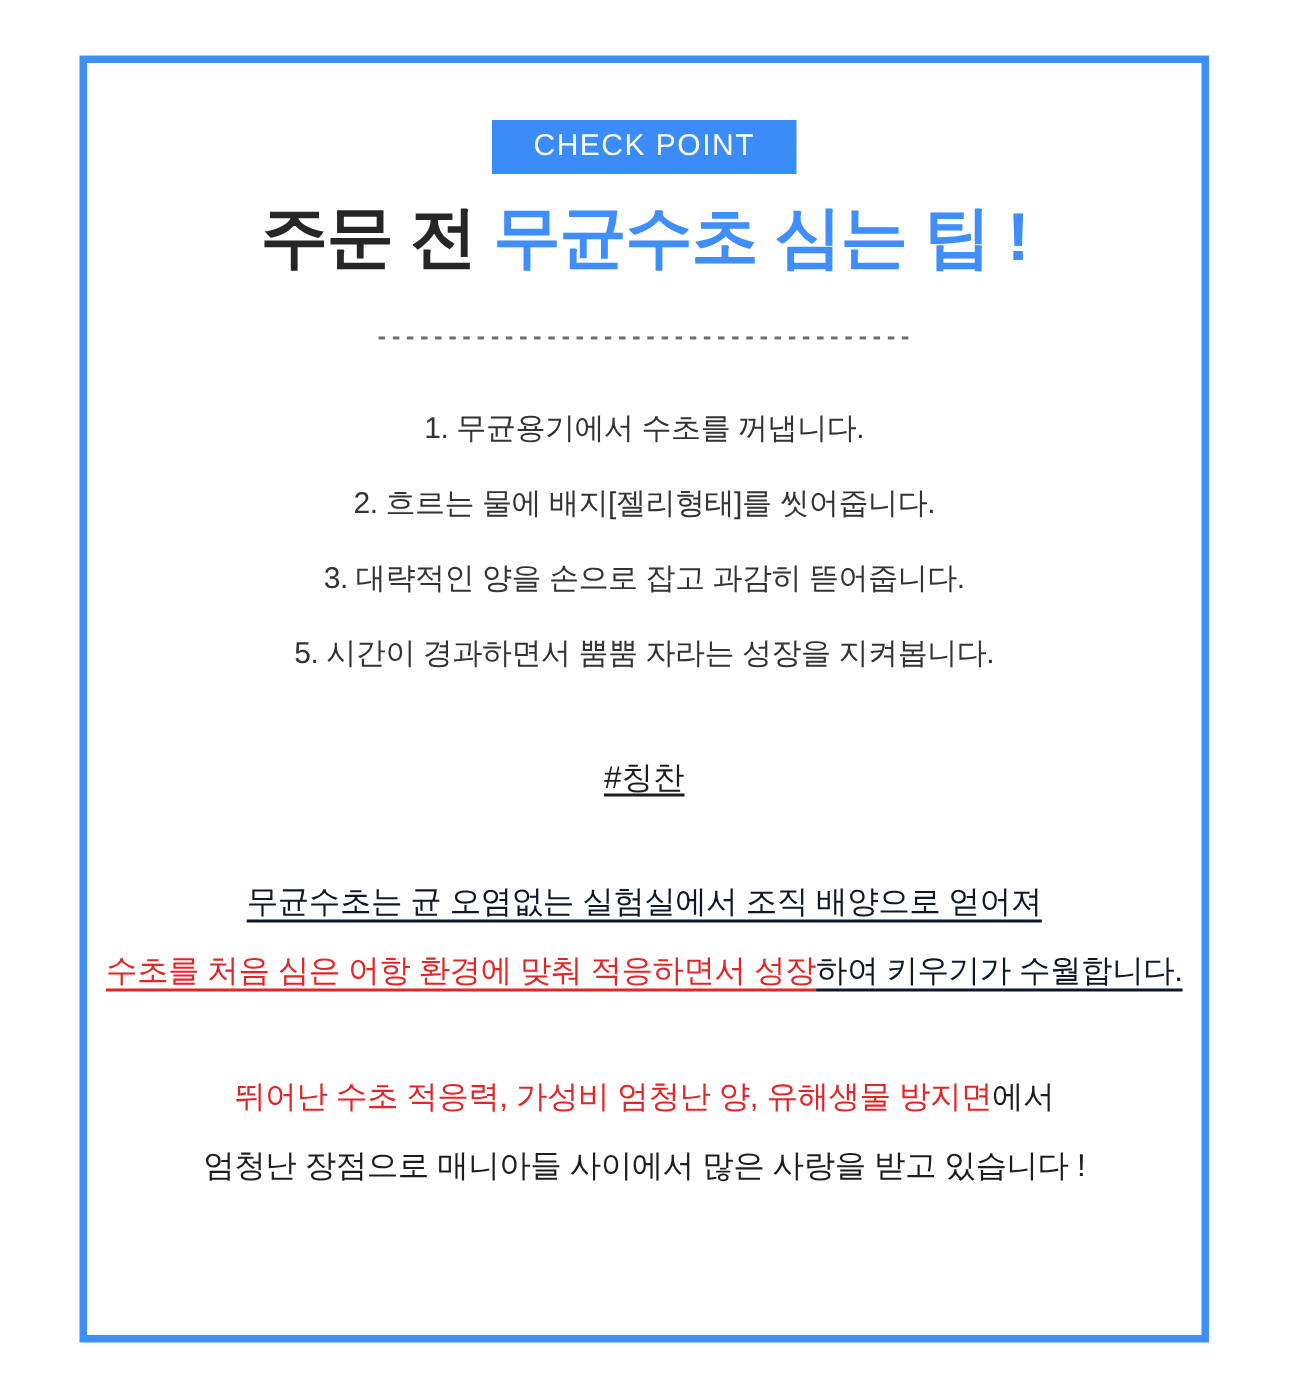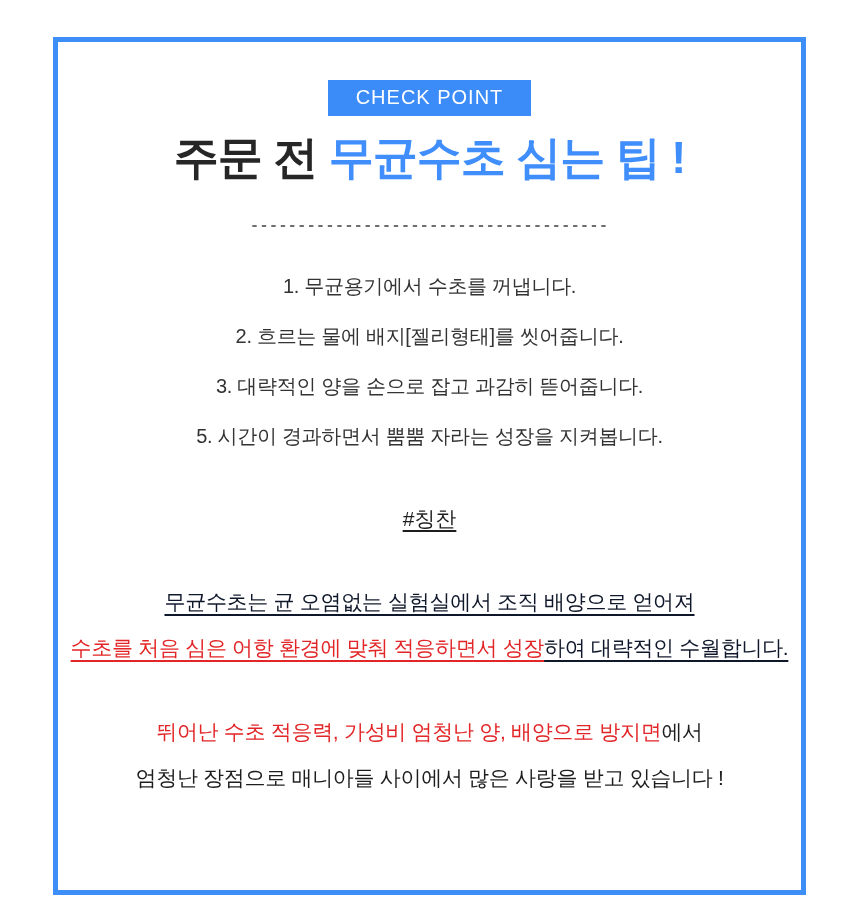--- a/index.html
+++ b/index.html
@@ -133,19 +133,19 @@
       <div class="step">2. 흐르는 물에 배지[젤리형태]를 씻어줍니다.</div>
       <div class="step">3. 대략적인 양을 손으로 잡고 과감히 뜯어줍니다.</div>
       <div class="step">5. 시간이 경과하면서 뿜뿜 자라는 성장을 지켜봅니다.</div>
     </div>
 
     <div class="hashtag">#칭찬</div>
 
     <div class="para-line1">
       <span class="u-dark">무균수초는 균 오염없는 실험실에서 조직 배양으로 얻어져</span>
     </div>
-    <div class="para-line2"><span class="u-red">수초를 처음 심은 어항 환경에 맞춰 적응하면서 성장</span><span class="u-dark">하여 대략적인 수월합니다.</span></div>
+    <div class="para-line2"><span class="u-red">수초를 처음 심은 어항 환경에 맞춰 적응하면서 성장</span><span class="u-dark">하여 키우기가 수월합니다.</span></div>
 
-    <div class="note-line1"><span class="t-red">뛰어난 수초 적응력, 가성비 엄청난 양, 배양으로 방지면</span><span class="t-black">에서</span></div>
+    <div class="note-line1"><span class="t-red">뛰어난 수초 적응력, 가성비 엄청난 양, 유해생물 방지면</span><span class="t-black">에서</span></div>
     <div class="note-line2">엄청난 장점으로 매니아들 사이에서 많은 사랑을 받고 있습니다 !</div>
 
   </div>
 </div>
 
 </body></html>

